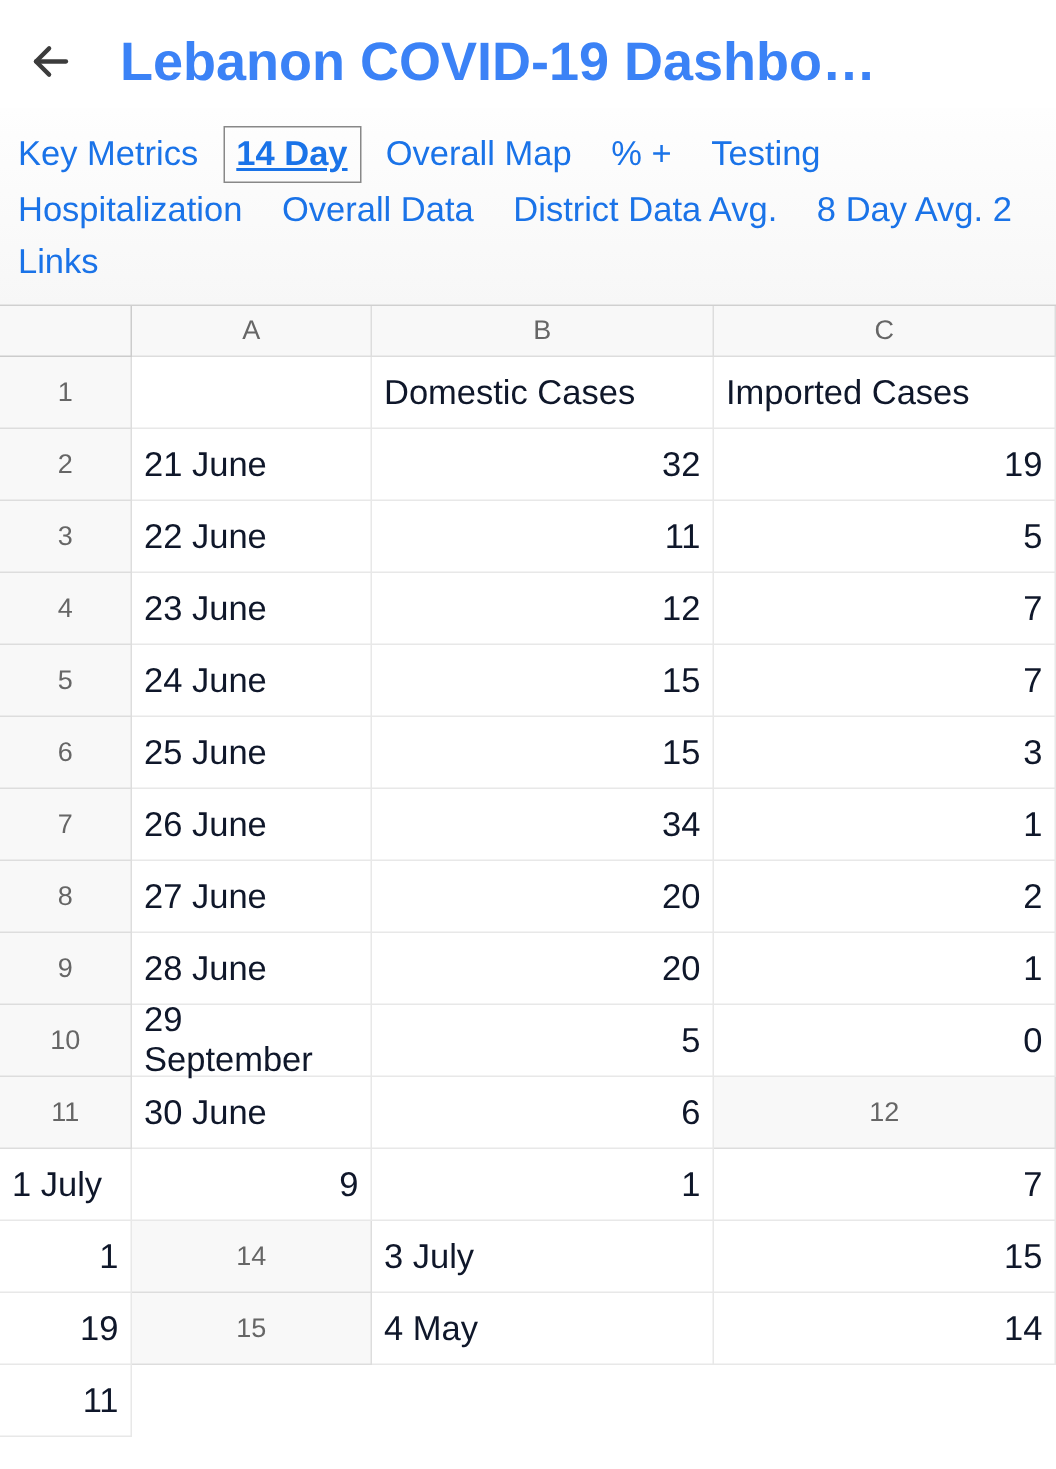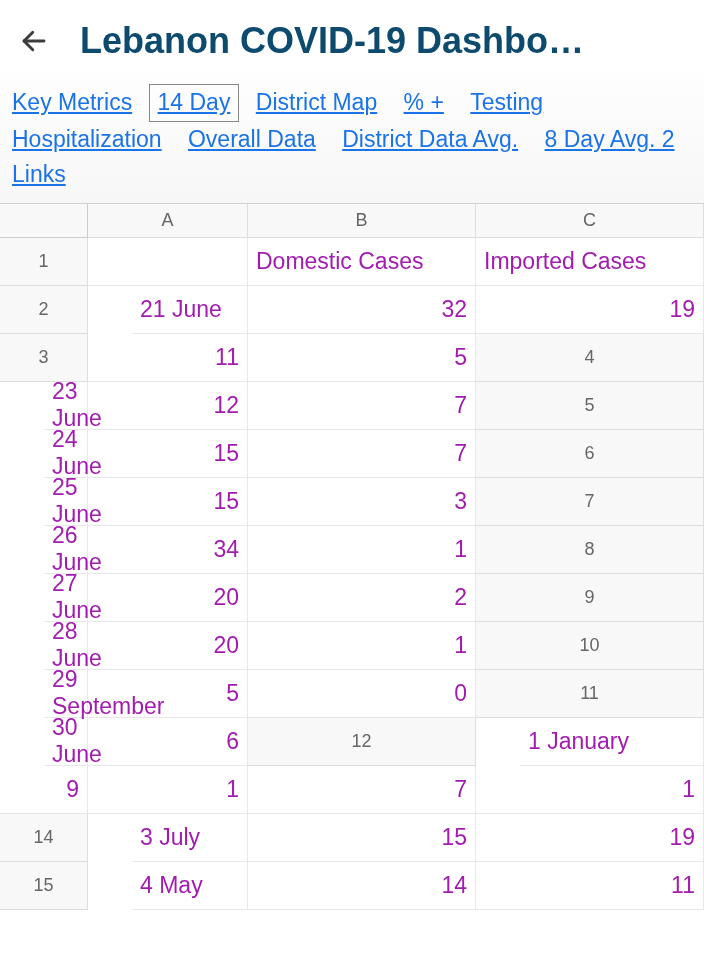--- a/index.html
+++ b/index.html
@@ -19,42 +19,41 @@
     width: 36px; height: 36px;
     display: flex; align-items: center; justify-content: center;
     color: #3c3c3c;
     cursor: pointer;
     margin-right: 28px;
   }
   .back-arrow svg { width: 30px; height: 30px; }
   .title {
     font-size: 36px;
     font-weight: bold;
-    color: #0c4a6e;
+    color: #3b82f6;
     white-space: nowrap;
     overflow: hidden;
   }
   .tabs-container {
     background: linear-gradient(#fefefe, #f7f7f7);
     border-bottom: 1px solid #d0d0d0;
     padding: 12px 2px 10px 2px;
     font-size: 23px;
     color: #1a73e8;
     line-height: 1.55;
   }
   .tab {
     display: inline-block;
     padding: 0 10px;
     cursor: pointer;
     white-space: nowrap;
-    text-decoration: underline;
   }
   .tab.active {
     text-decoration: underline;
-    font-weight: normal;
+    font-weight: bold;
     border: 1px solid #888;
     padding: 0 8px;
   }
   .sheet {
     display: grid;
     grid-template-columns: 88px 160px 228px 228px;
     font-size: 22px;
     color: #222;
   }
   .col-header, .row-header, .corner {
@@ -81,43 +80,43 @@
     border-bottom: 1px solid #ddd;
   }
   .cell {
     height: 48px;
     border-right: 1px solid #e8e8e8;
     border-bottom: 1px solid #e8e8e8;
     display: flex;
     align-items: center;
     padding: 0 8px;
     font-size: 23px;
-    color: #a21caf;
-  }
-  .cell.text { justify-content: flex-start; margin-left: 44px; }
+    color: #0f172a;
+  }
+  .cell.text { justify-content: flex-start; }
   .cell.num  { justify-content: flex-end; }
   .cell.hdr  { justify-content: flex-start; font-size: 23px; }
 </style>
 </head>
 <body>
 
 <div class="header">
   <div class="back-arrow">
     <svg viewBox="0 0 24 24" fill="none" stroke="currentColor" stroke-width="2.3" stroke-linecap="round" stroke-linejoin="round">
       <line x1="20" y1="12" x2="4" y2="12"></line>
       <polyline points="11 5 4 12 11 19"></polyline>
     </svg>
   </div>
   <div class="title">Lebanon COVID-19 Dashbo…</div>
 </div>
 
 <div class="tabs-container">
   <span class="tab">Key Metrics</span>
   <span class="tab active">14 Day</span>
-  <span class="tab">District Map</span>
+  <span class="tab">Overall Map</span>
   <span class="tab">% +</span>
   <span class="tab">Testing</span>
   <span class="tab">Hospitalization</span>
   <span class="tab">Overall Data</span>
   <span class="tab">District Data Avg.</span>
   <span class="tab">8 Day Avg. 2</span>
   <span class="tab">Links</span>
 </div>
 
 <div class="sheet">
@@ -130,20 +129,21 @@
   <div class="cell hdr"></div>
   <div class="cell hdr">Domestic Cases</div>
   <div class="cell hdr">Imported Cases</div>
 
   <div class="row-header">2</div>
   <div class="cell text">21 June</div>
   <div class="cell num">32</div>
   <div class="cell num">19</div>
 
   <div class="row-header">3</div>
+  <div class="cell text">22 June</div>
   <div class="cell num">11</div>
   <div class="cell num">5</div>
 
   <div class="row-header">4</div>
   <div class="cell text">23 June</div>
   <div class="cell num">12</div>
   <div class="cell num">7</div>
 
   <div class="row-header">5</div>
   <div class="cell text">24 June</div>
@@ -173,21 +173,21 @@
   <div class="row-header">10</div>
   <div class="cell text">29 September</div>
   <div class="cell num">5</div>
   <div class="cell num">0</div>
 
   <div class="row-header">11</div>
   <div class="cell text">30 June</div>
   <div class="cell num">6</div>
 
   <div class="row-header">12</div>
-  <div class="cell text">1 January</div>
+  <div class="cell text">1 July</div>
   <div class="cell num">9</div>
   <div class="cell num">1</div>
 
   <div class="cell num">7</div>
   <div class="cell num">1</div>
 
   <div class="row-header">14</div>
   <div class="cell text">3 July</div>
   <div class="cell num">15</div>
   <div class="cell num">19</div>

